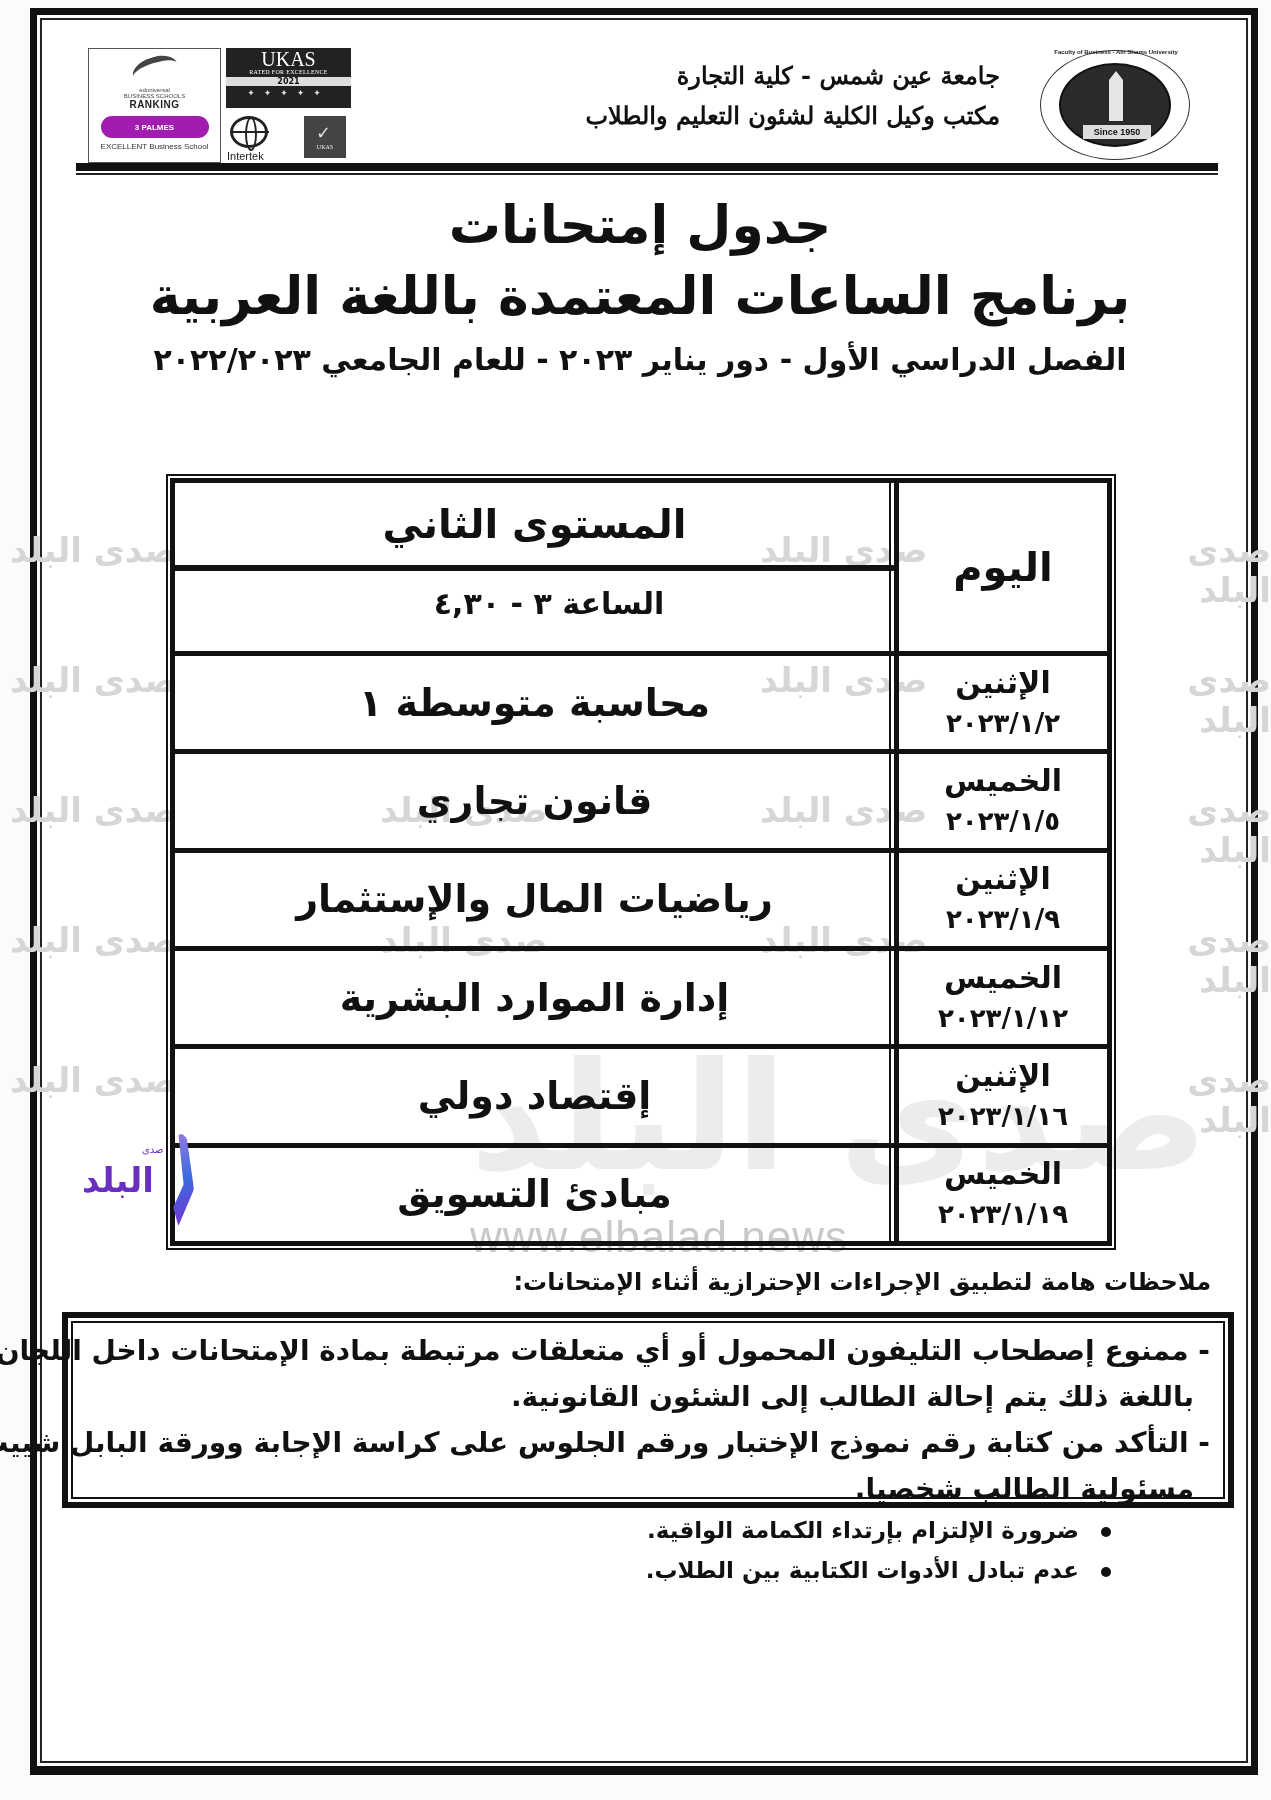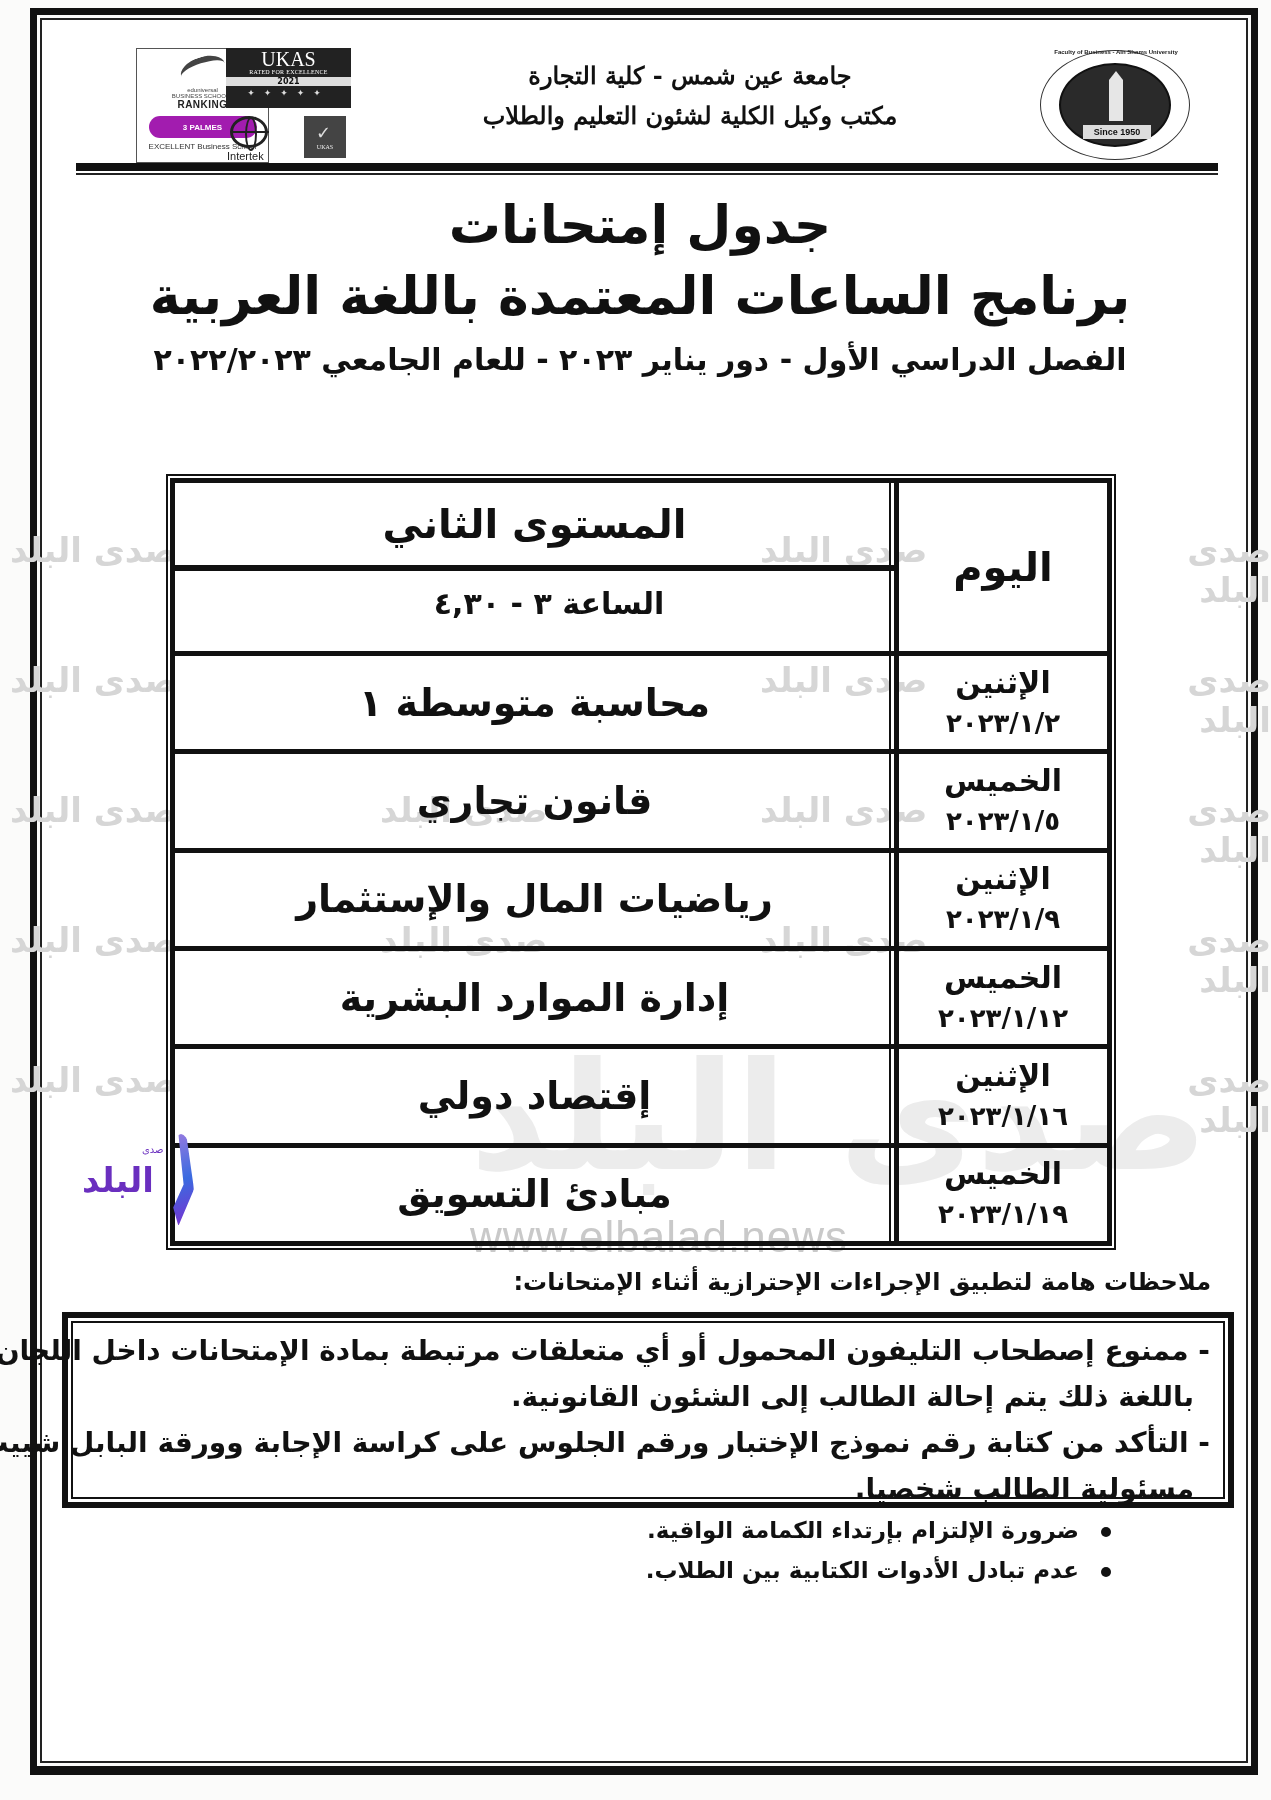--- a/index.html
+++ b/index.html
@@ -25,21 +25,21 @@
     
     .wm { position: absolute; color: #d6d6d6; font-size: 34px; font-weight: bold; letter-spacing: 2px; direction: rtl; pointer-events: none; }
     .wm-big { position: absolute; color: #ececec; font-size: 150px; font-weight: bold; direction: rtl; left: 470px; top: 1030px; pointer-events:none; }
     .wm-url { position: absolute; color: #c9c9c9; font-size: 44px; font-family: "Liberation Sans", sans-serif; left: 470px; top: 1212px; letter-spacing: 1px; pointer-events:none;}
 
     
     .header { position: absolute; left: 80px; top: 40px; width: 1130px; height: 130px; }
     .logo-left-a {
       position: absolute; left: 8px; top: 8px; width: 133px; height: 115px;
       border: 1px solid #555; background: #fff;
-      display: flex; flex-direction: column; align-items: center; padding-top: 8px; margin-left: 48px;
+      display: flex; flex-direction: column; align-items: center; padding-top: 8px;
     }
     .swoosh { width: 46px; height: 26px; border-top: 6px solid #444; border-radius: 50% 50% 0 0; transform: rotate(-18deg); margin-bottom: 4px; }
     .small-caps { font-family: "Liberation Sans", sans-serif; font-size: 6px; color: #444; }
     .ranking { font-family: "Liberation Sans", sans-serif; font-size: 10px; font-weight: bold; color: #222; letter-spacing: 0.5px; }
     .palmes { margin-top: 6px; width: 108px; height: 22px; border-radius: 11px; background: #a21caf; color: #fff;
       font-family: "Liberation Sans", sans-serif; font-size: 8px; font-weight: bold; display:flex; align-items:center; justify-content:center; }
     .excellent { font-family: "Liberation Sans", sans-serif; font-size: 8px; color: #333; text-align: center; margin-top: 4px; line-height: 9px; }
 
     .stars-box { position: absolute; left: 146px; top: 8px; width: 125px; height: 60px; background: #222; color: #fff; text-align: center; }
     .stars-title { font-family: "Liberation Serif", serif; font-size: 20px; line-height: 20px; padding-top: 1px; }
@@ -47,21 +47,21 @@
     .stars-year { background: #ddd; color: #111; font-size: 8px; font-weight: bold; margin: 2px 0; }
     .stars-dots { font-size: 9px; letter-spacing: 9px; color: #ddd; }
     .intertek-globe { position: absolute; left: 150px; top: 76px; width: 38px; height: 32px; border: 3px solid #222; border-radius: 50%; }
     .intertek-globe::before { content:""; position:absolute; left: 12px; top:-2px; width: 8px; height: 30px; border: 2px solid #222; border-radius: 50%; }
     .intertek-globe::after { content:""; position:absolute; left:-2px; top: 12px; width: 38px; height: 2px; background:#222; }
     .intertek-label { position: absolute; left: 147px; top: 110px; font-family: "Liberation Sans", sans-serif; font-size: 11px; color: #222; }
     .iso-label { position: absolute; left: 170px; top: 122px; font-family: "Liberation Sans", sans-serif; font-size: 8px; color: #222; white-space: nowrap; }
     .ukas { position: absolute; left: 224px; top: 76px; width: 42px; height: 42px; background: #444; color: #eee; font-size: 6px; text-align:center; font-family: "Liberation Serif", serif; padding-top: 28px; }
     .ukas::before { content:"✓"; position:absolute; left: 12px; top: 6px; font-size: 18px; color:#ddd; }
 
-    .uni-text { position: absolute; left: 300px; top: 16px; width: 620px; text-align: center; direction: rtl; }
+    .uni-text { position: absolute; left: 300px; top: 16px; width: 620px; direction: rtl; }
     .uni-line1 { font-family: "DejaVu Serif", serif; font-size: 24px; font-weight: bold; line-height: 40px; }
     .uni-line2 { font-family: "DejaVu Serif", serif; font-size: 24px; font-weight: bold; line-height: 40px; }
 
     .seal { position: absolute; left: 960px; top: 10px; width: 150px; height: 110px; border-radius: 50%; border: 1.5px solid #333; background: #fff; }
     .seal-inner { position: absolute; left: 18px; top: 12px; width: 112px; height: 84px; border-radius: 50%; background: #2a2a2a; border: 2px solid #111; }
     .seal-tower { position: absolute; left: 48px; top: 6px; width: 14px; height: 50px; background: #e6e6e6; clip-path: polygon(50% 0, 100% 18%, 100% 100%, 0 100%, 0 18%); }
     .seal-since { position: absolute; left: 22px; top: 60px; width: 68px; height: 14px; background: #ddd; color:#111; font-size: 9px; font-weight: bold; text-align:center; line-height: 14px; font-family: "Liberation Sans", sans-serif; }
     .seal-ring-text { position: absolute; left: 0; top: -2px; width: 150px; text-align: center; font-size: 6px; font-family: "Liberation Sans", sans-serif; font-weight: bold; color:#222; }
 
     .header-rule { position: absolute; left: 76px; top: 163px; width: 1142px; height: 10px; background: #111; border-bottom: 2px solid #fff; box-shadow: 0 2px 0 #222; }

